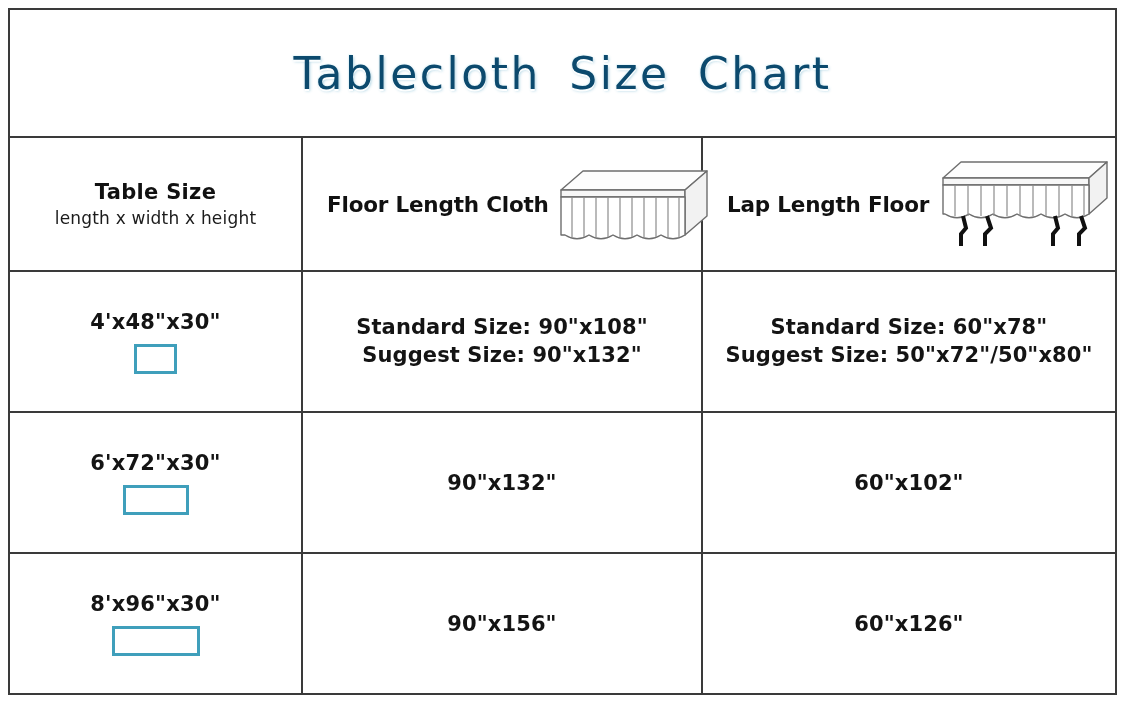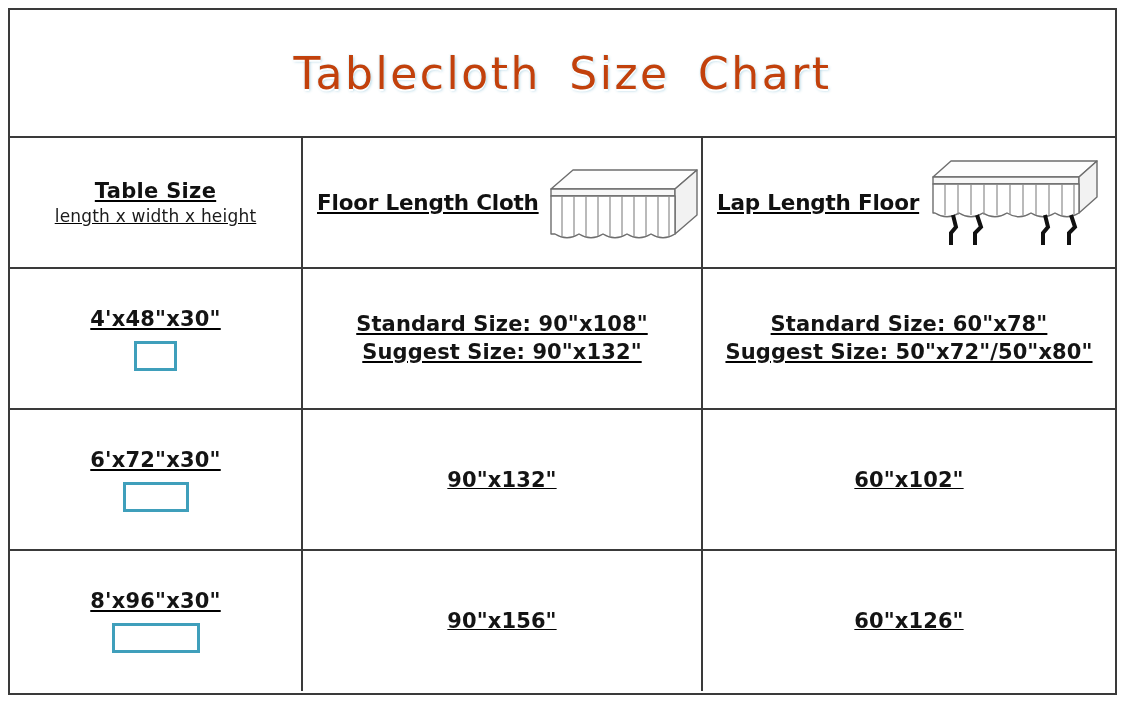--- a/index.html
+++ b/index.html
@@ -42,21 +42,21 @@
     display: flex;
     align-items: center;
     justify-content: center;
   }
   .chart-title {
     font-family: "DejaVu Sans", "Liberation Sans", sans-serif;
     font-size: 44px;
     font-weight: 500;
     letter-spacing: 2.5px;
     word-spacing: 12px;
-    color: #c2410c;
+    color: #0c4a6e;
     text-shadow:
        0 2px 0 rgba(255,255,255,0.95),
        1px 2px 3px rgba(160,205,222,0.85),
       -1px -1px 1px rgba(235,248,252,0.9);
     white-space: nowrap;
   }
 
   
   .size-table {
     width: 100%;
@@ -65,22 +65,21 @@
   }
   .size-table col.c1 { width: 292px; }
   .size-table col.c2 { width: 400px; }
   .size-table col.c3 { width: 413px; }
 
   .size-table td {
     border-right: 2px solid #3a3a3a;
     border-bottom: 2px solid #3a3a3a;
     box-sizing: border-box;
     vertical-align: middle;
-    padding: 6px;
-    text-decoration: underline;
+    padding: 16px;
   }
   .size-table td:last-child { border-right: none; }
   .size-table tr:last-child td { border-bottom: none; }
 
   
   .hdr-row td { height: 130px; }
 
   .hdr-table-size {
     text-align: center;
     line-height: 1.25;

